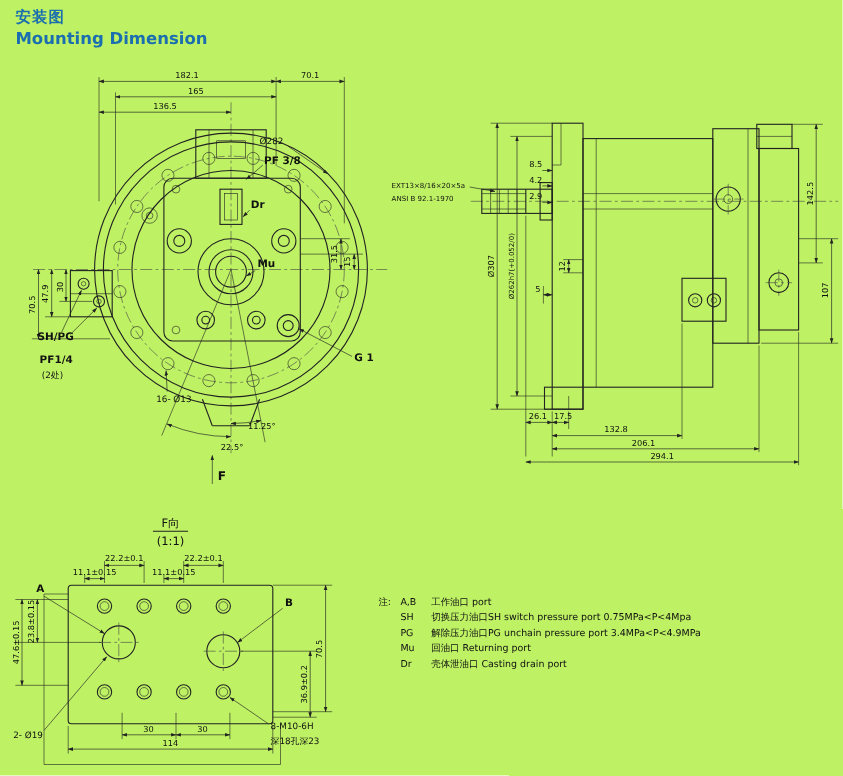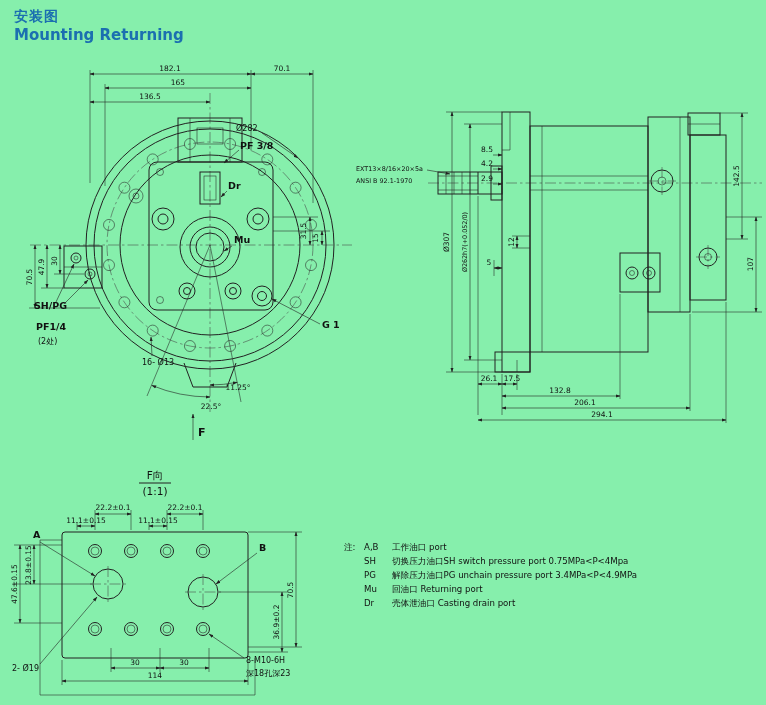--- a/index.html
+++ b/index.html
@@ -1,16 +1,16 @@
 <!DOCTYPE html>
 <html><head>
 <meta charset="utf-8">
 <style>
   html,body{margin:0;padding:0;background:#fff;}
-  #page{position:relative;width:766px;height:705px;background:#86efac;overflow:hidden;
+  #page{position:relative;width:766px;height:705px;background:#bef264;overflow:hidden;
         font-family:"DejaVu Sans",sans-serif;}
   #hdr{position:absolute;left:14px;top:8px;color:#1b6fb0;font-weight:bold;line-height:1.25;}
   #hdr .cn{font-size:14px;letter-spacing:1px;}
   #hdr .en{font-size:15px;}
   svg{position:absolute;left:0;top:0;}
   svg text{font-family:"DejaVu Sans",sans-serif;fill:#111;}
   .s{stroke:#222;stroke-width:1;fill:none;}
   .t{stroke:#222;stroke-width:.55;fill:none;}
   .c{stroke:#444;stroke-width:.55;fill:none;stroke-dasharray:11 3 2.5 3;}
   .d{stroke:#222;stroke-width:.6;fill:none;}
@@ -21,21 +21,21 @@
   .n{font-size:8.6px;}
   .ttl{font-size:10.5px;text-anchor:middle;}
 </style>
 </head>
 <body>
 
 <div id="page">
 
   <div id="hdr">
     <div class="cn">安装图</div>
-    <div class="en">Mounting Returning</div>
+    <div class="en">Mounting Dimension</div>
   </div>
 
   <svg width="766" height="705" viewBox="0 0 766 705">
     <defs>
       <marker id="ar" viewBox="0 0 10 10" refX="9.2" refY="5" markerWidth="8" markerHeight="8" orient="auto-start-reverse">
         <path d="M0,1.6 L10,5 L0,8.4 z" fill="#222"></path>
       </marker>
     </defs>
 
     <g>

